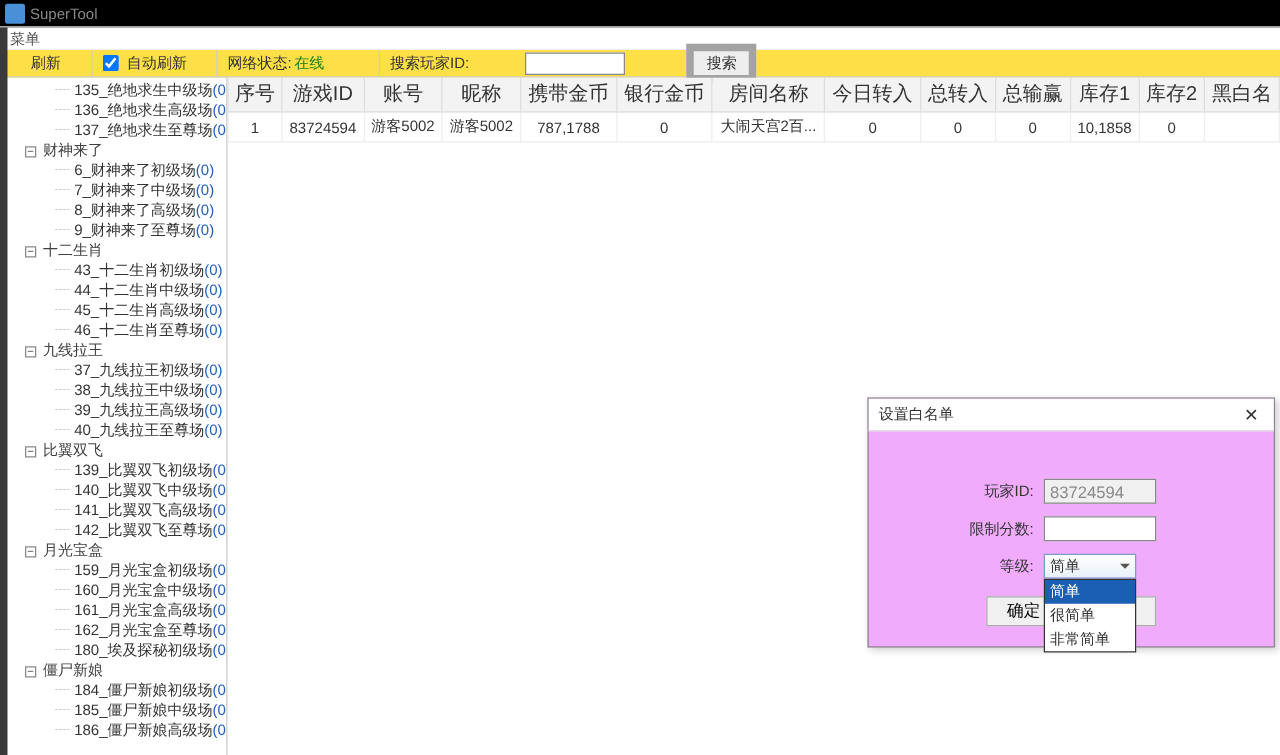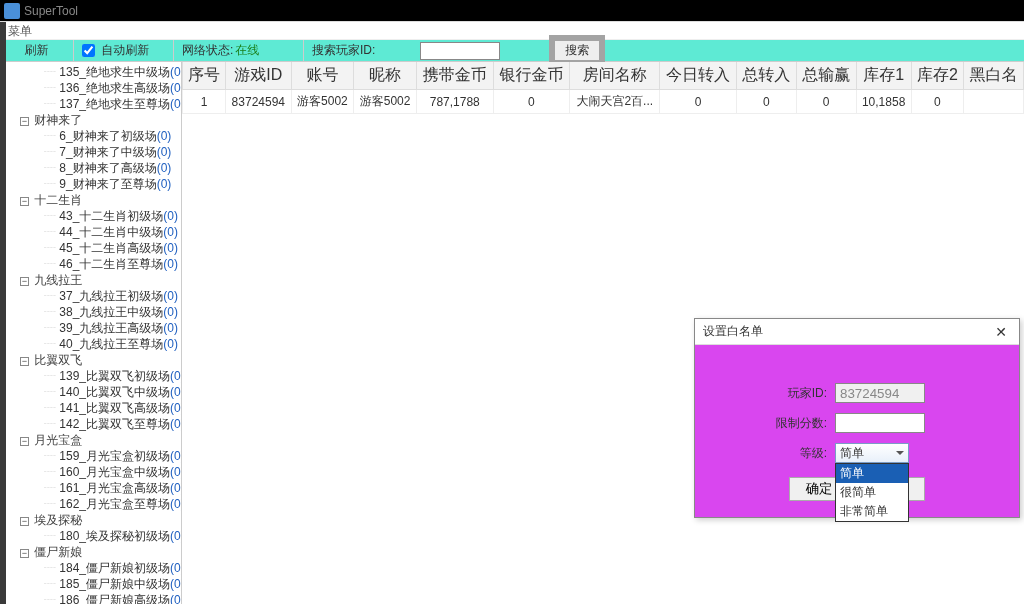--- a/index.html
+++ b/index.html
@@ -4,21 +4,21 @@
 <style>
 * { box-sizing: border-box; margin: 0; padding: 0; }
 body { font-family: "Microsoft YaHei", SimSun, Arial, sans-serif; font-size: 12px; color: #333; background: #fff; overflow: hidden; }
 
 .titlebar { height: 22px; background: #000000; border-bottom: 1px solid #ddd; display: flex; align-items: center; padding: 0 4px; }
 .titlebar-icon { width: 16px; height: 16px; margin-right: 4px; background: #4a90d9; border-radius: 2px; }
 .titlebar-text { color: #888; }
 
 .menubar { height: 18px; padding: 1px 8px; color: #555; border-bottom: 1px solid #eee; }
 
-.toolbar { height: 22px; background: #5eead4; border-bottom: 1px solid #ccc; display: flex; align-items: flex-end; }
+.toolbar { height: 22px; background: #fde047; border-bottom: 1px solid #ccc; display: flex; align-items: flex-end; }
 .toolbar-cell { border-right: 1px solid #ccc; height: 100%; display: flex; align-items: center; padding: 0 8px; }
 .toolbar-btn { padding: 0 8px; cursor: pointer; }
 .toolbar input[type=checkbox] { margin-right: 3px; vertical-align: middle; }
 .toolbar input[type=text] { border: 1px solid #888; height: 18px; width: 80px; padding: 0 2px; }
 .search-btn { border: 6px solid #a3a3a3; background: #eee; padding: 1px 10px; cursor: pointer; margin-left: 6px; }
 .status-green { color: #1a7f1a; }
 
 .main { display: flex; height: calc(100vh - 62px); }
 
 .sidebar { width: 182px; border-right: 1px solid #ccc; overflow-y: auto; overflow-x: hidden; padding-top: 2px; }
@@ -28,21 +28,21 @@
 .tree-toggle { display: inline-block; width: 9px; height: 9px; border: 1px solid #888; text-align: center; line-height: 7px; font-size: 9px; margin-right: 2px; background: #fff; }
 .tree-dash { color: #aaa; }
 .zero { color: #2060c0; }
 
 .content { flex: 1; overflow: auto; position: relative; }
 
 .grid { width: 100%; border-collapse: collapse; }
 .grid th { background: #f3f3f3; border: 1px solid #ddd; border-top: none; font-weight: normal; padding: 3px 4px; text-align: center; font-size: 16px; }
 .grid td { border: 1px solid #eee; padding: 3px 4px; text-align: center; font-size: 12px; }
 
-.dialog { position: absolute; left: 512px; top: 256px; width: 326px; background: #d946ef; border: 1px solid #888; box-shadow: 2px 2px 6px rgba(0,0,0,.2); }
+.dialog { position: absolute; left: 512px; top: 256px; width: 326px; background: #f0abfc; border: 1px solid #888; box-shadow: 2px 2px 6px rgba(0,0,0,.2); }
 .dialog-title { background: #fff; border-bottom: 1px solid #ddd; padding: 4px 8px; display: flex; justify-content: space-between; align-items: center; }
 .dialog-close { font-family: Arial; font-size: 14px; cursor: pointer; padding: 0 4px; }
 .dialog-body { padding: 38px 20px 16px; }
 .form-row { display: flex; align-items: center; margin-bottom: 10px; }
 .form-label { width: 120px; text-align: right; padding-right: 8px; }
 .form-input { border: 1px solid #888; height: 20px; width: 90px; padding: 0 4px; }
 .form-input[readonly] { background: #f0f0f0; color: #888; }
 .select-wrap { position: relative; width: 74px; }
 .select-display { border: 1px solid #7a9cc6; background: linear-gradient(#fff,#e8f0fa); height: 20px; padding: 0 18px 0 4px; line-height: 18px; position: relative; cursor: pointer; }
 .select-display::after { content: ""; position: absolute; right: 4px; top: 7px; border: 4px solid transparent; border-top-color: #555; }
@@ -112,21 +112,20 @@
       <div class="tree-item tree-parent"><span class="tree-toggle">−</span> 比翼双飞</div>
       <div class="tree-item tree-child"><span class="tree-dash">┈</span> 139_比翼双飞初级场<span class="zero">(0)</span></div>
       <div class="tree-item tree-child"><span class="tree-dash">┈</span> 140_比翼双飞中级场<span class="zero">(0)</span></div>
       <div class="tree-item tree-child"><span class="tree-dash">┈</span> 141_比翼双飞高级场<span class="zero">(0)</span></div>
       <div class="tree-item tree-child"><span class="tree-dash">┈</span> 142_比翼双飞至尊场<span class="zero">(0)</span></div>
       <div class="tree-item tree-parent"><span class="tree-toggle">−</span> 月光宝盒</div>
       <div class="tree-item tree-child"><span class="tree-dash">┈</span> 159_月光宝盒初级场<span class="zero">(0)</span></div>
       <div class="tree-item tree-child"><span class="tree-dash">┈</span> 160_月光宝盒中级场<span class="zero">(0)</span></div>
       <div class="tree-item tree-child"><span class="tree-dash">┈</span> 161_月光宝盒高级场<span class="zero">(0)</span></div>
       <div class="tree-item tree-child"><span class="tree-dash">┈</span> 162_月光宝盒至尊场<span class="zero">(0)</span></div>
-      <div class="tree-item tree-parent"><span class="tree-toggle">−</span> 埃及探秘</div>
       <div class="tree-item tree-child"><span class="tree-dash">┈</span> 180_埃及探秘初级场<span class="zero">(0)</span></div>
       <div class="tree-item tree-parent"><span class="tree-toggle">−</span> 僵尸新娘</div>
       <div class="tree-item tree-child"><span class="tree-dash">┈</span> 184_僵尸新娘初级场<span class="zero">(0)</span></div>
       <div class="tree-item tree-child"><span class="tree-dash">┈</span> 185_僵尸新娘中级场<span class="zero">(0)</span></div>
       <div class="tree-item tree-child"><span class="tree-dash">┈</span> 186_僵尸新娘高级场<span class="zero">(0)</span></div>
     </div>
 
   <div class="content">
     <table class="grid">
       <thead>

